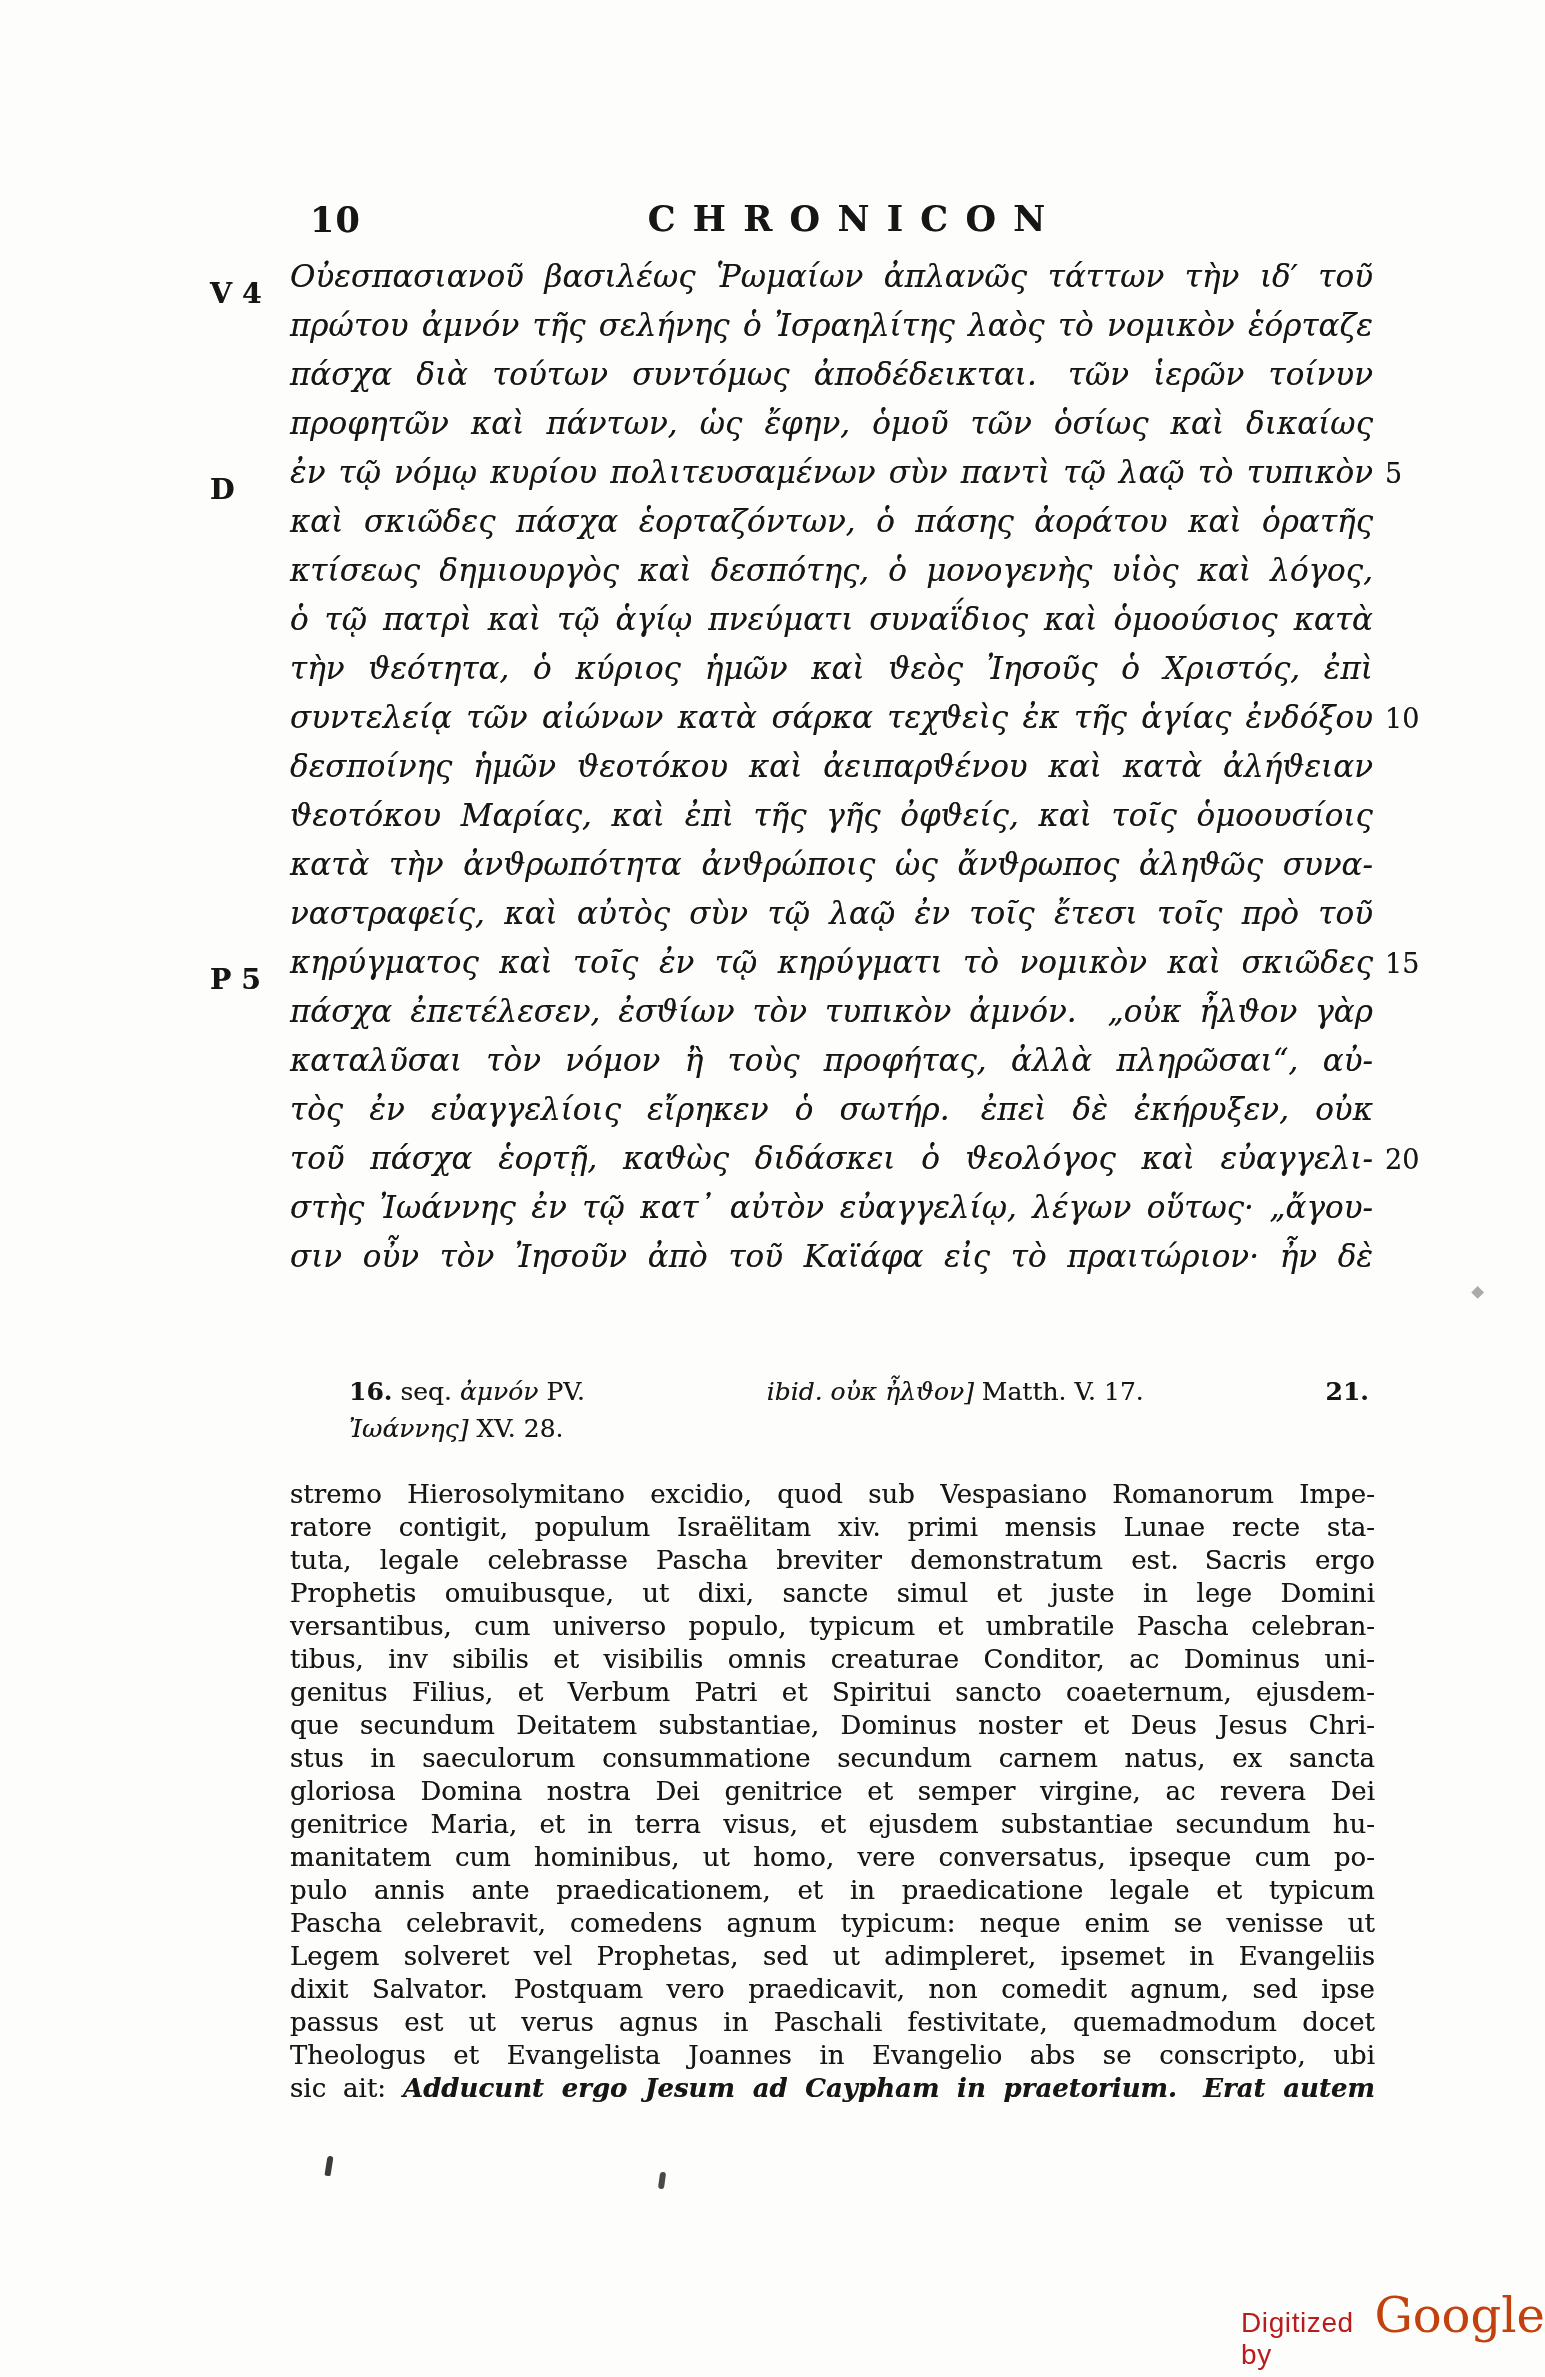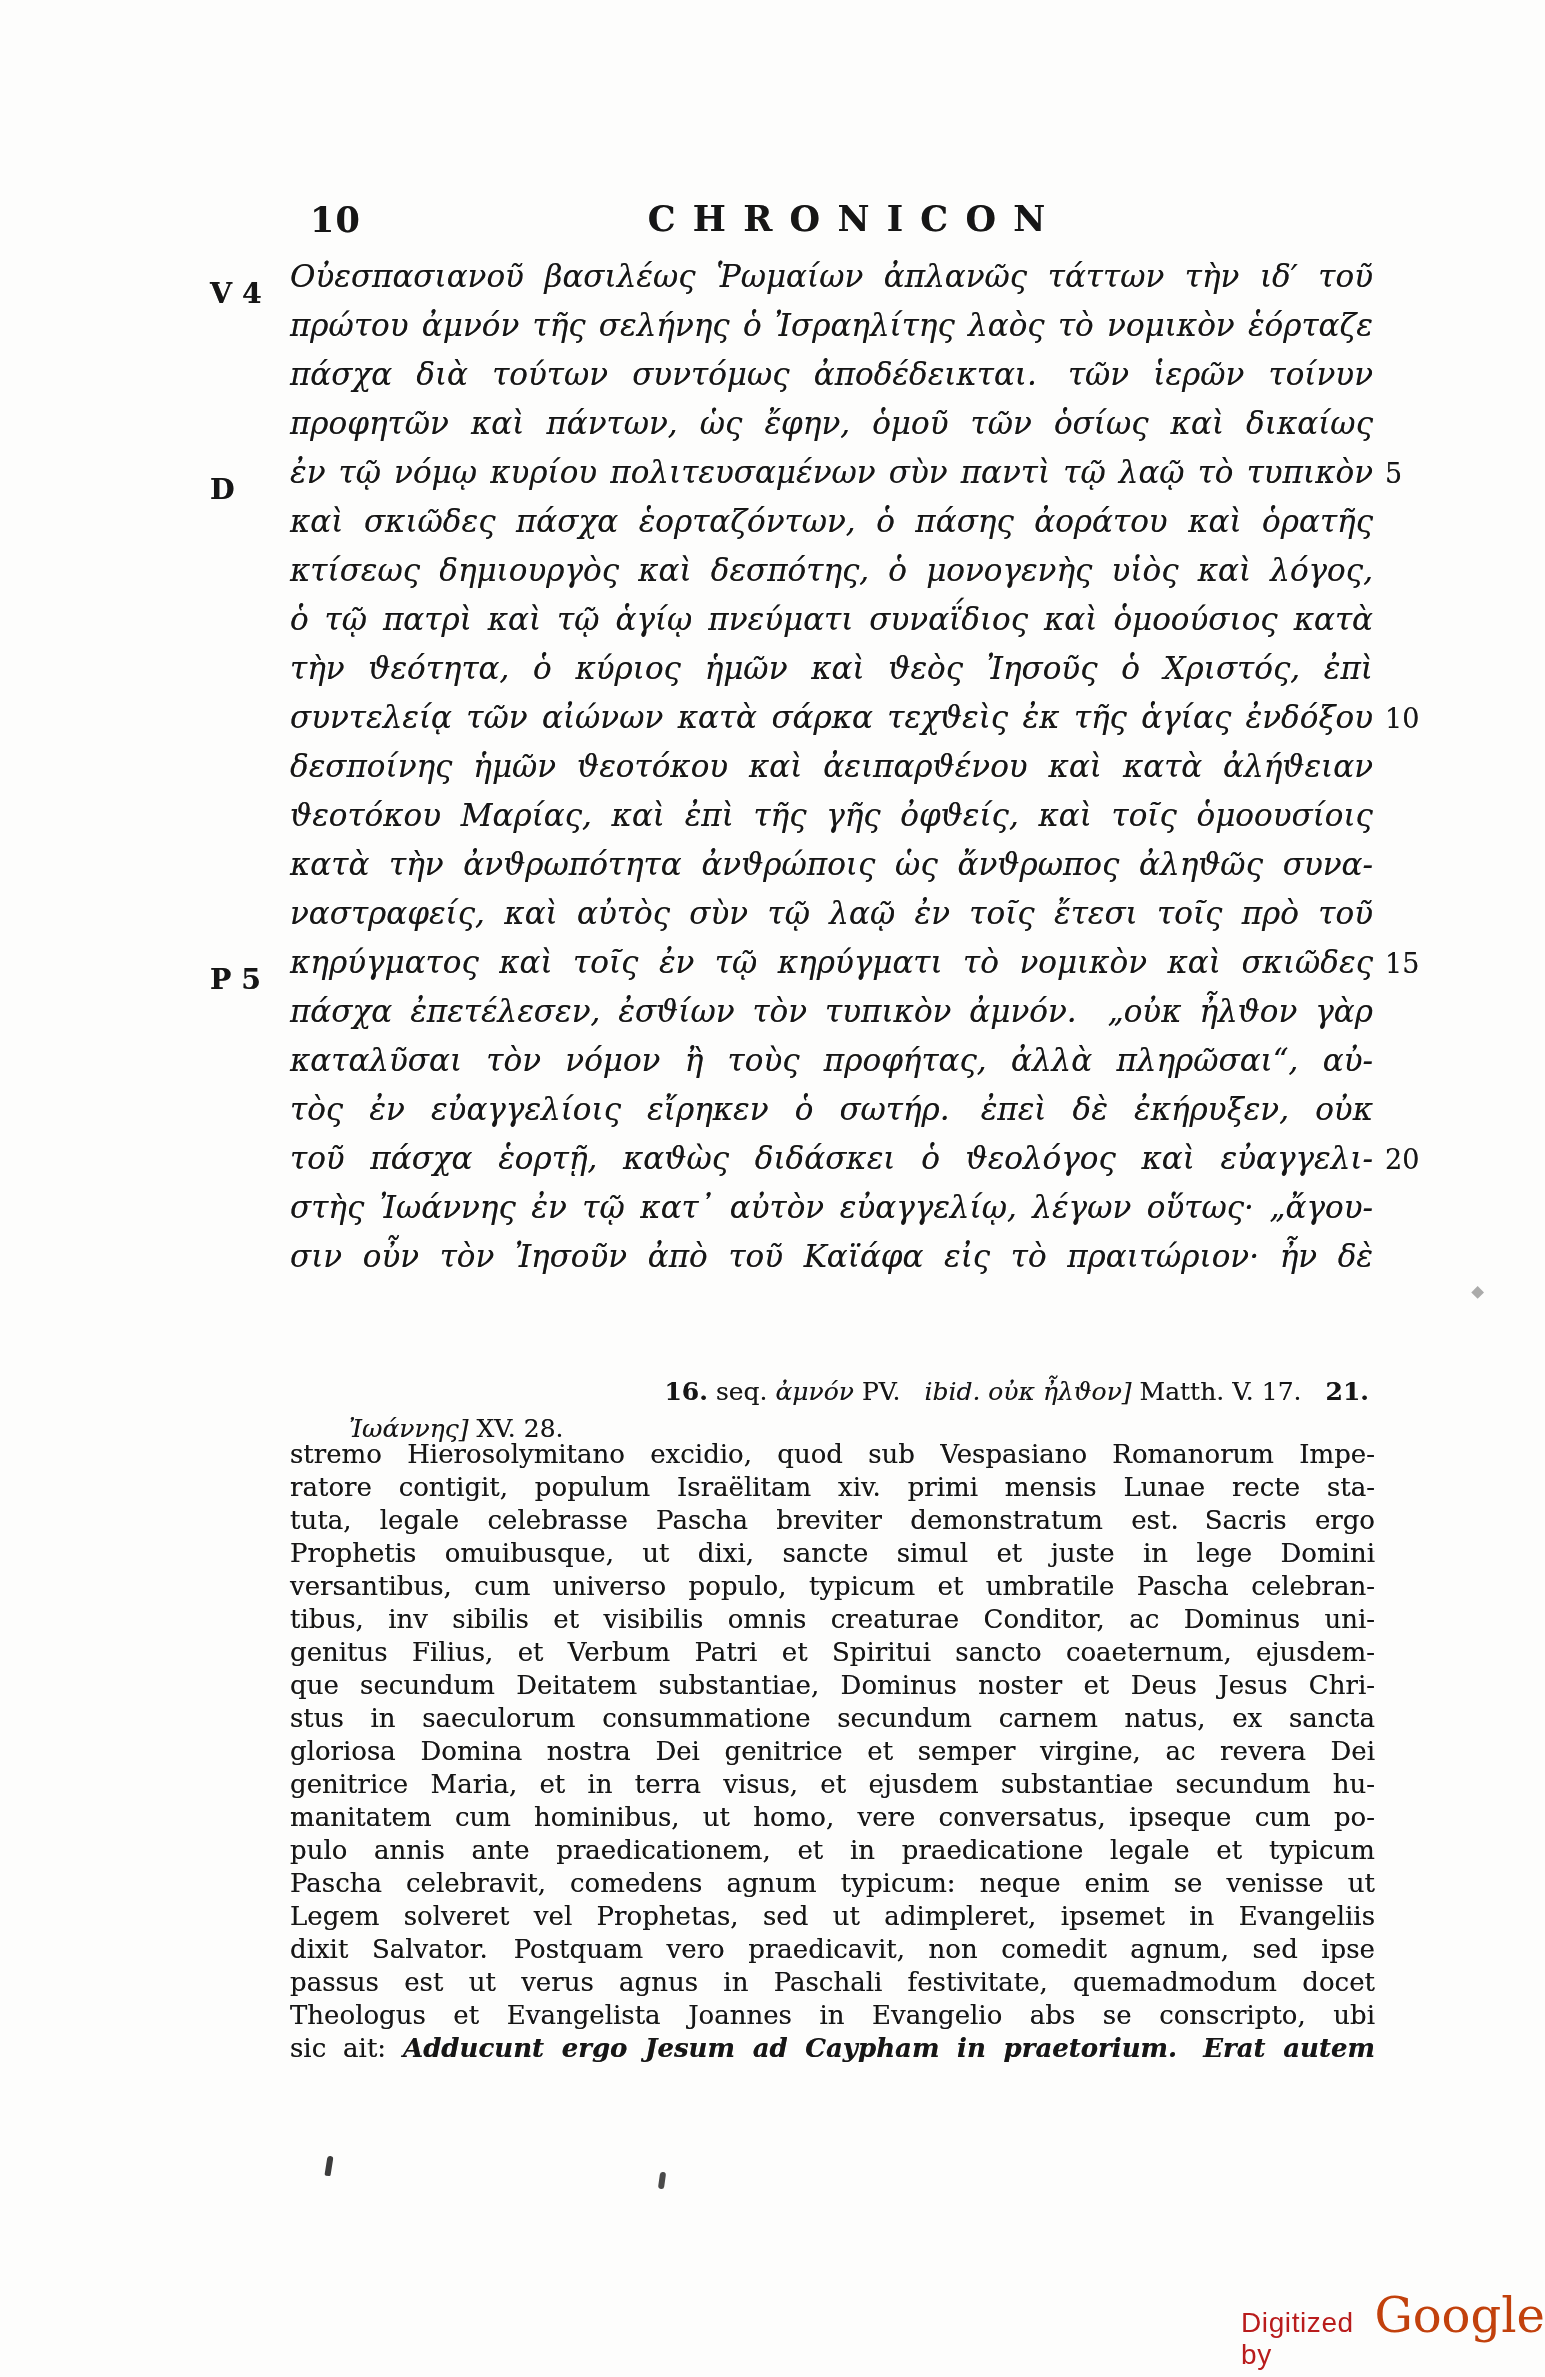--- a/index.html
+++ b/index.html
@@ -43,28 +43,28 @@
     position:absolute;left:1095px;top:1.2px;
     font-style:normal;font-size:27px;white-space:nowrap;
   }
 
   
   .apparatus{
     position:absolute;left:349px;top:1373px;width:1020px;
     font-size:25px;line-height:37px;
     text-shadow:0 0 0.6px rgba(0,0,0,.45);
   }
-  .app-line1{display:flex;justify-content:flex-end;align-items:baseline;gap:24px;}
+  .app-line1{display:flex;justify-content:space-between;align-items:baseline;gap:24px;}
   .app-greek{font-style:italic;}
   .app-bold{font-weight:bold;}
   .app-it{font-style:italic;}
 
   
   .latin-block{
-    position:absolute;left:290px;top:1438px;width:1085px;
+    position:absolute;left:290px;top:1478px;width:1085px;
     font-size:26px;line-height:33px;
     text-shadow:0 0 0.6px rgba(0,0,0,.55);
   }
   .ltext{display:block;text-align:justify;text-align-last:justify;}
   .latin-last{display:block;text-align:justify;text-align-last:justify;}
   .lit{font-style:italic;font-weight:bold;}
 
   
   .watermark{
     position:absolute;left:1241px;top:2287px;

